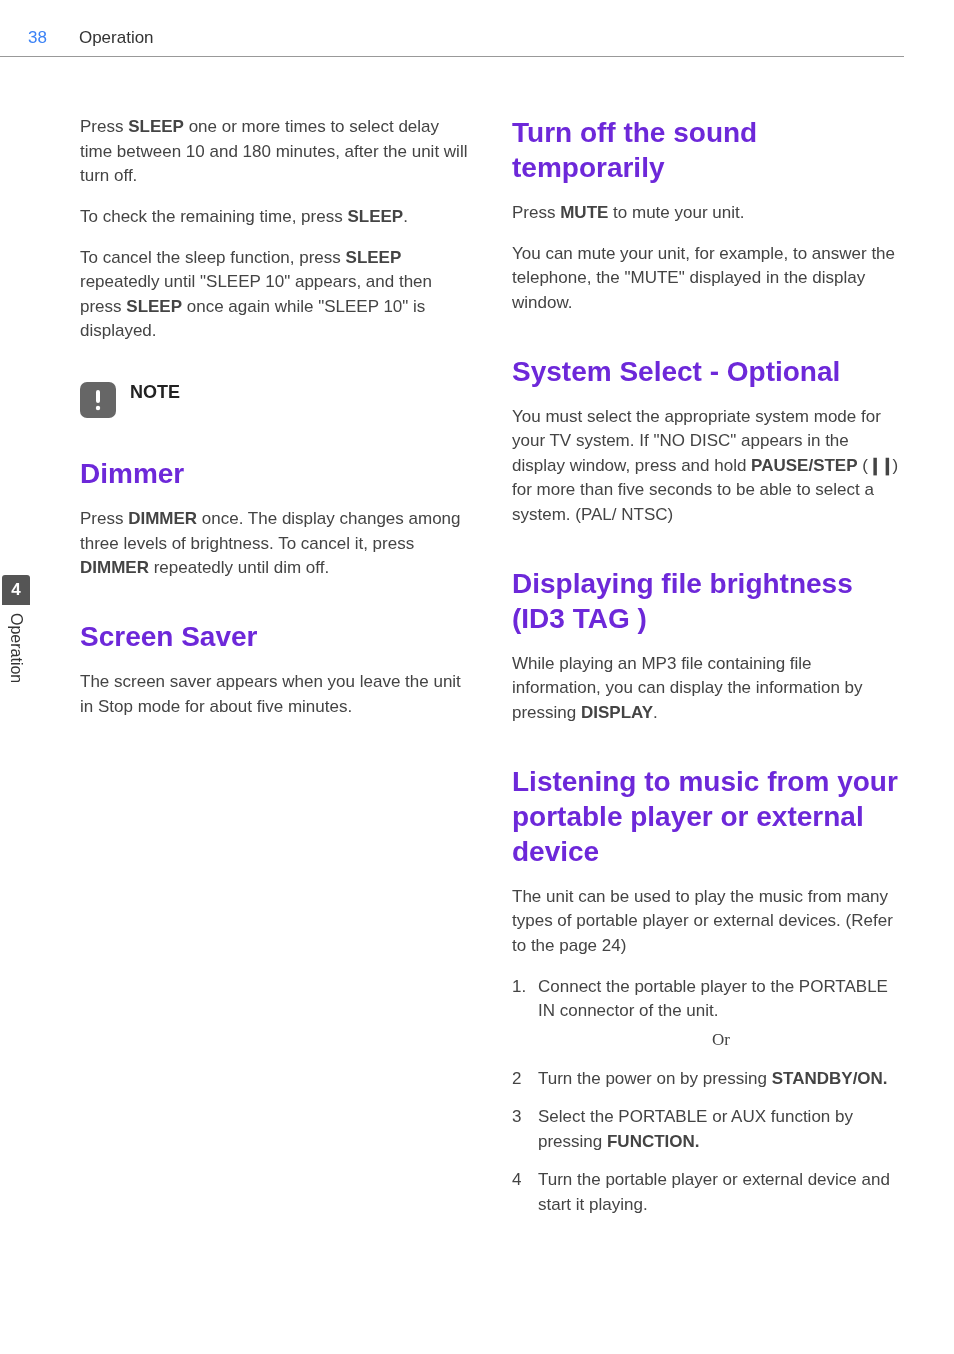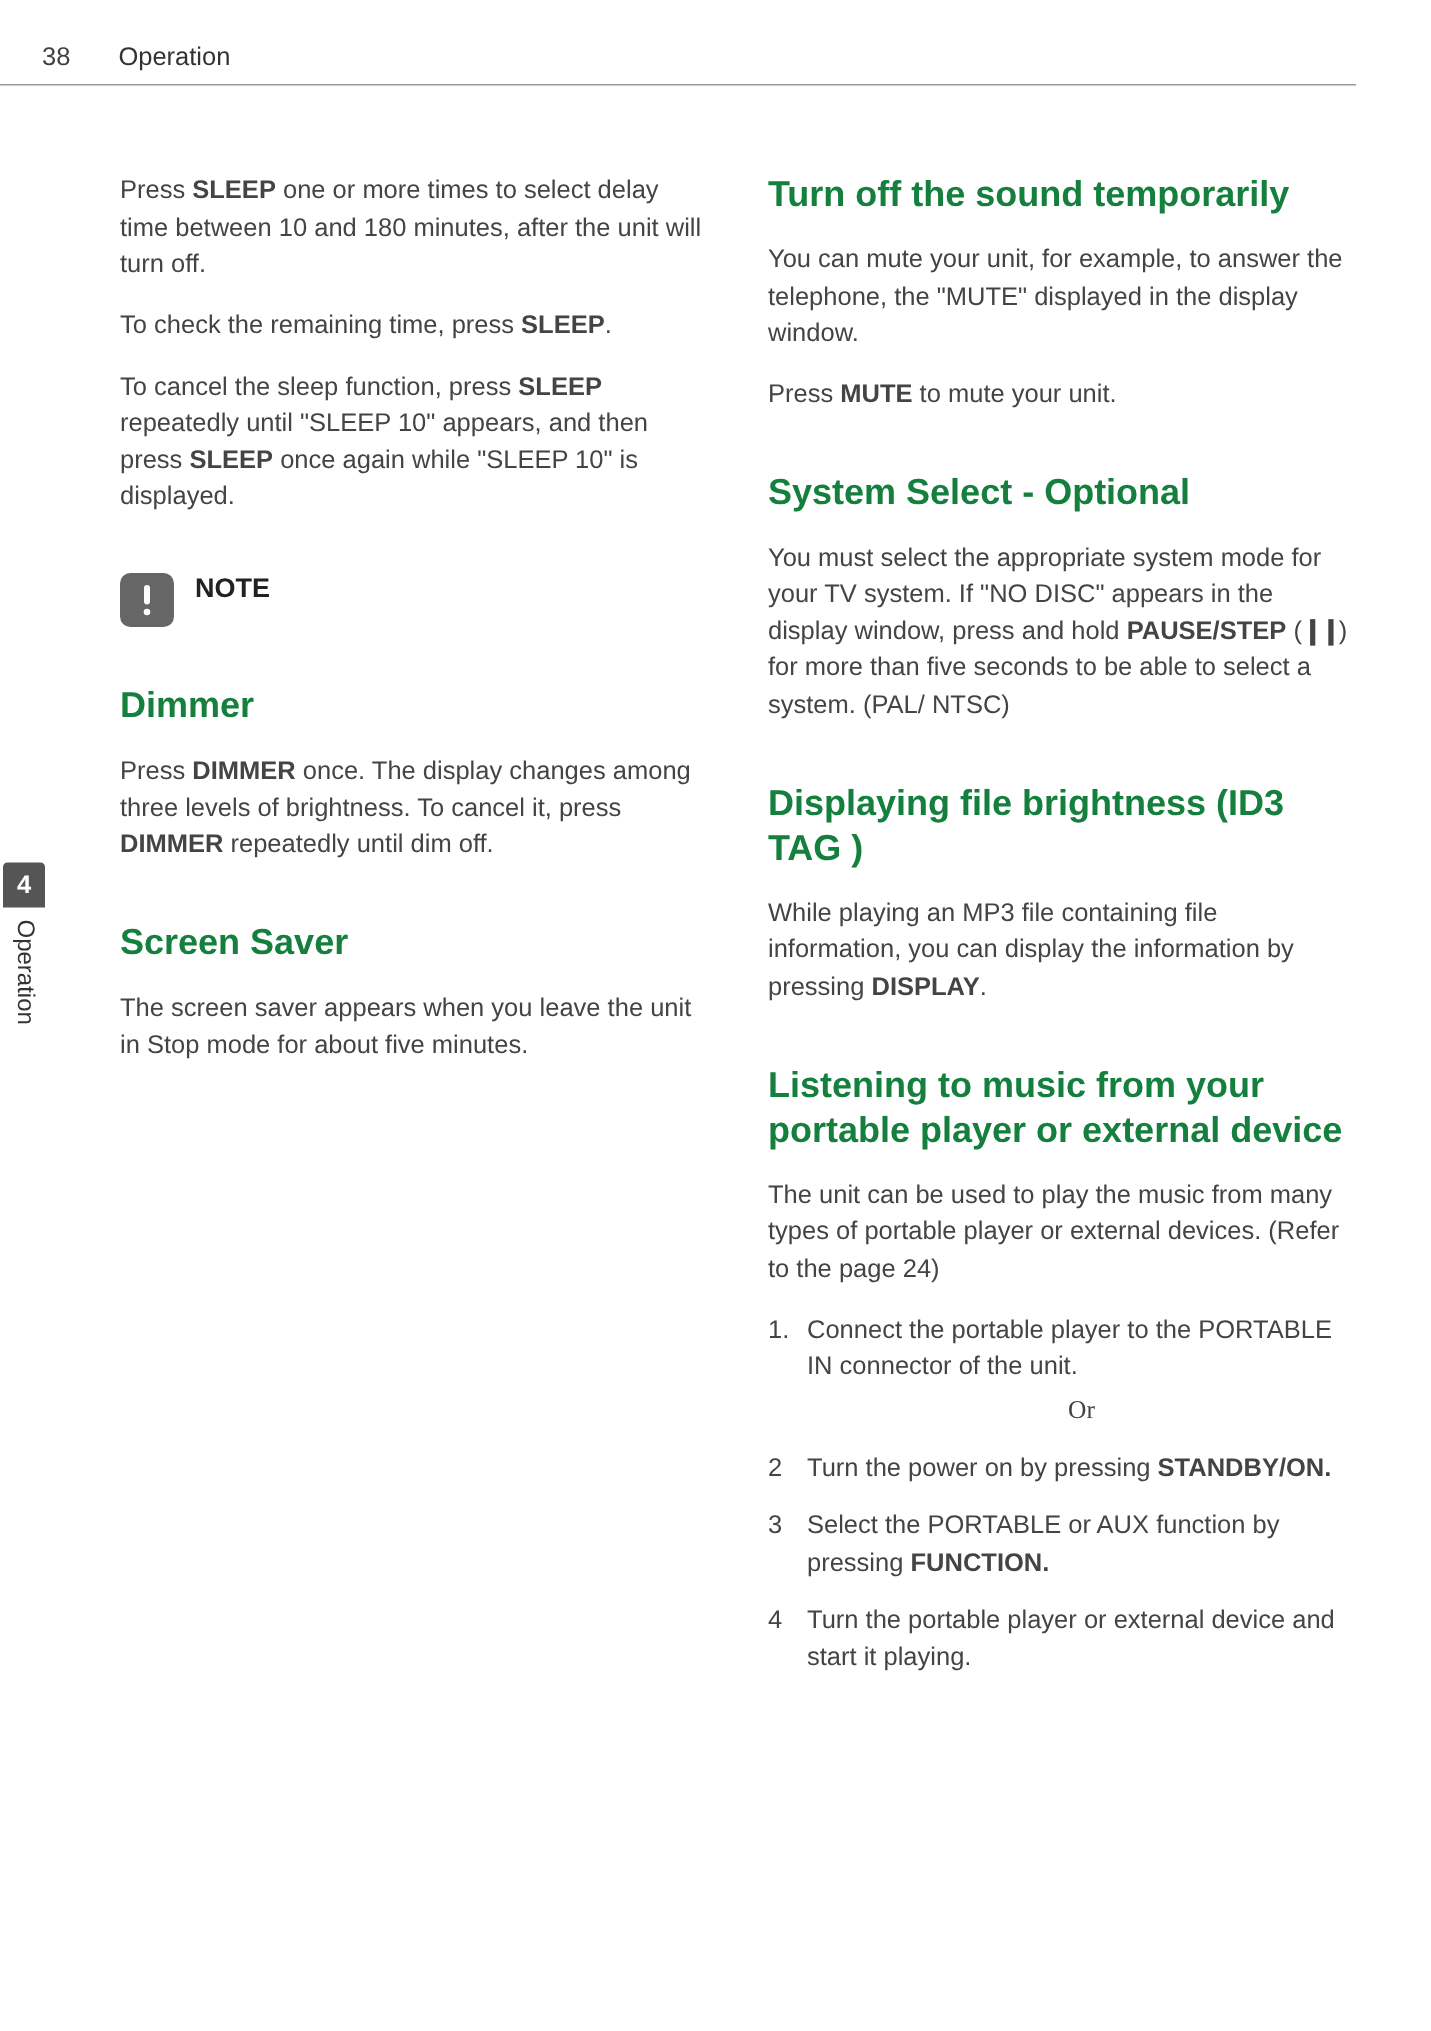--- a/index.html
+++ b/index.html
@@ -17,21 +17,21 @@
     }
     .header {
       display: flex;
       align-items: baseline;
       padding: 28px 0 8px 28px;
       border-bottom: 1px solid #999;
       margin: 0 50px 0 0;
     }
     .page-number {
       font-size: 17px;
-      color: #404040;
+      color: #3b82f6;
       margin-right: 32px;
     }
     .header-title {
       font-size: 17px;
       color: #333;
     }
     .content {
       display: flex;
       padding: 58px 50px 0 80px;
       gap: 40px;
@@ -40,23 +40,23 @@
       flex: 1;
     }
     h1 {
       font-size: 33px;
       font-weight: bold;
       color: #222;
       margin-bottom: 62px;
       line-height: 1.15;
     }
     h2 {
-      font-size: 24px;
-      font-weight: bold;
-      color: #15803d;
+      font-size: 28px;
+      font-weight: bold;
+      color: #6d28d9;
       margin-bottom: 16px;
       line-height: 1.25;
     }
     p {
       font-size: 17px;
       color: #444;
       line-height: 1.45;
       margin-bottom: 16px;
     }
     .bold {
@@ -200,24 +200,24 @@
 
     <div class="section">
       <h2>Screen Saver</h2>
       <p>The screen saver appears when you leave the unit in Stop mode for about five minutes.</p>
     </div>
   </div>
 
   <div class="column">
     <div class="section">
       <h2>Turn off the sound temporarily</h2>
+      <p>
+        <span>Press </span><span class="bold">MUTE</span><span> to mute your unit.</span>
+      </p>
       <p>You can mute your unit, for example, to answer the telephone, the "MUTE" displayed in the display window.</p>
-      <p>
-        <span>Press </span><span class="bold">MUTE</span><span> to mute your unit.</span>
-      </p>
     </div>
 
     <div class="section">
       <h2>System Select - Optional</h2>
       <p>
         <span>You must select the appropriate system mode for your TV system. If  "NO DISC" appears in the display window, press and hold </span><span class="bold">PAUSE/STEP</span><span> (</span><span class="pause-icon">❙❙</span><span>) for more than five seconds to be able to select a system. (PAL/ NTSC)</span>
       </p>
     </div>
 
     <div class="section">

